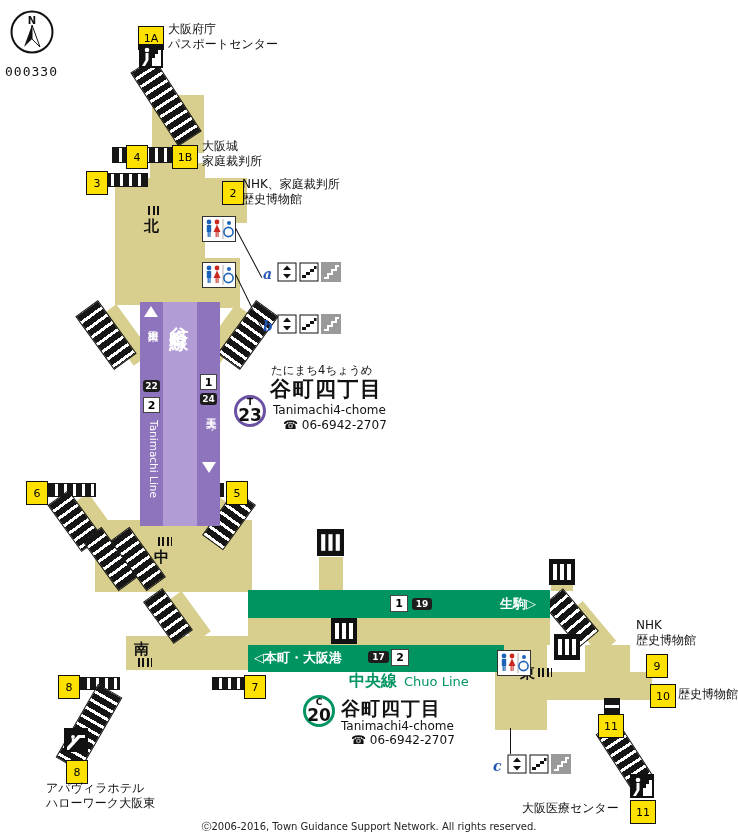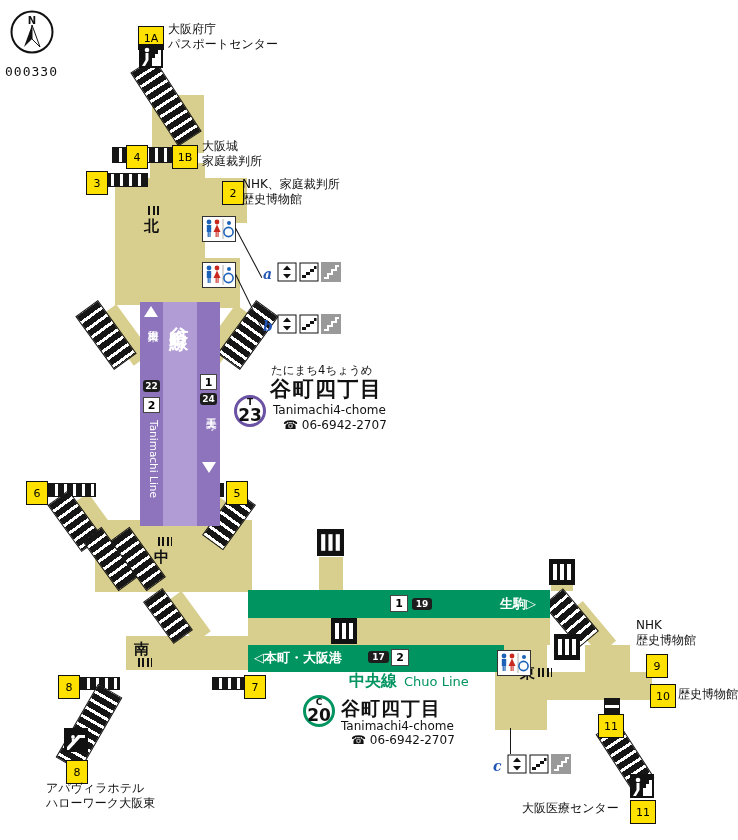--- a/index.html
+++ b/index.html
@@ -359,14 +359,15 @@
   <div class="lbl" style="left:283px;top:418px;font-size:12px;">☎ 06-6942-2707</div>
 
   <div class="st-circle" style="left:303px;top:695px;border-color:#009460;">
     <span class="l">C</span>
     <span class="n">20</span>
   </div>
   <div class="lbl" style="left:341px;top:697px;font-size:19px;font-weight:700;letter-spacing:1px;">谷町四丁目</div>
   <div class="lbl" style="left:341px;top:719px;font-size:12px;">Tanimachi4-chome</div>
   <div class="lbl" style="left:351px;top:733px;font-size:12px;">☎ 06-6942-2707</div>
 
+  <div class="footer" style="top:820px;">Ⓒ2006-2016, Town Guidance Support Network. All rights reserved.</div>
 
 </div>
 
 </body></html>

